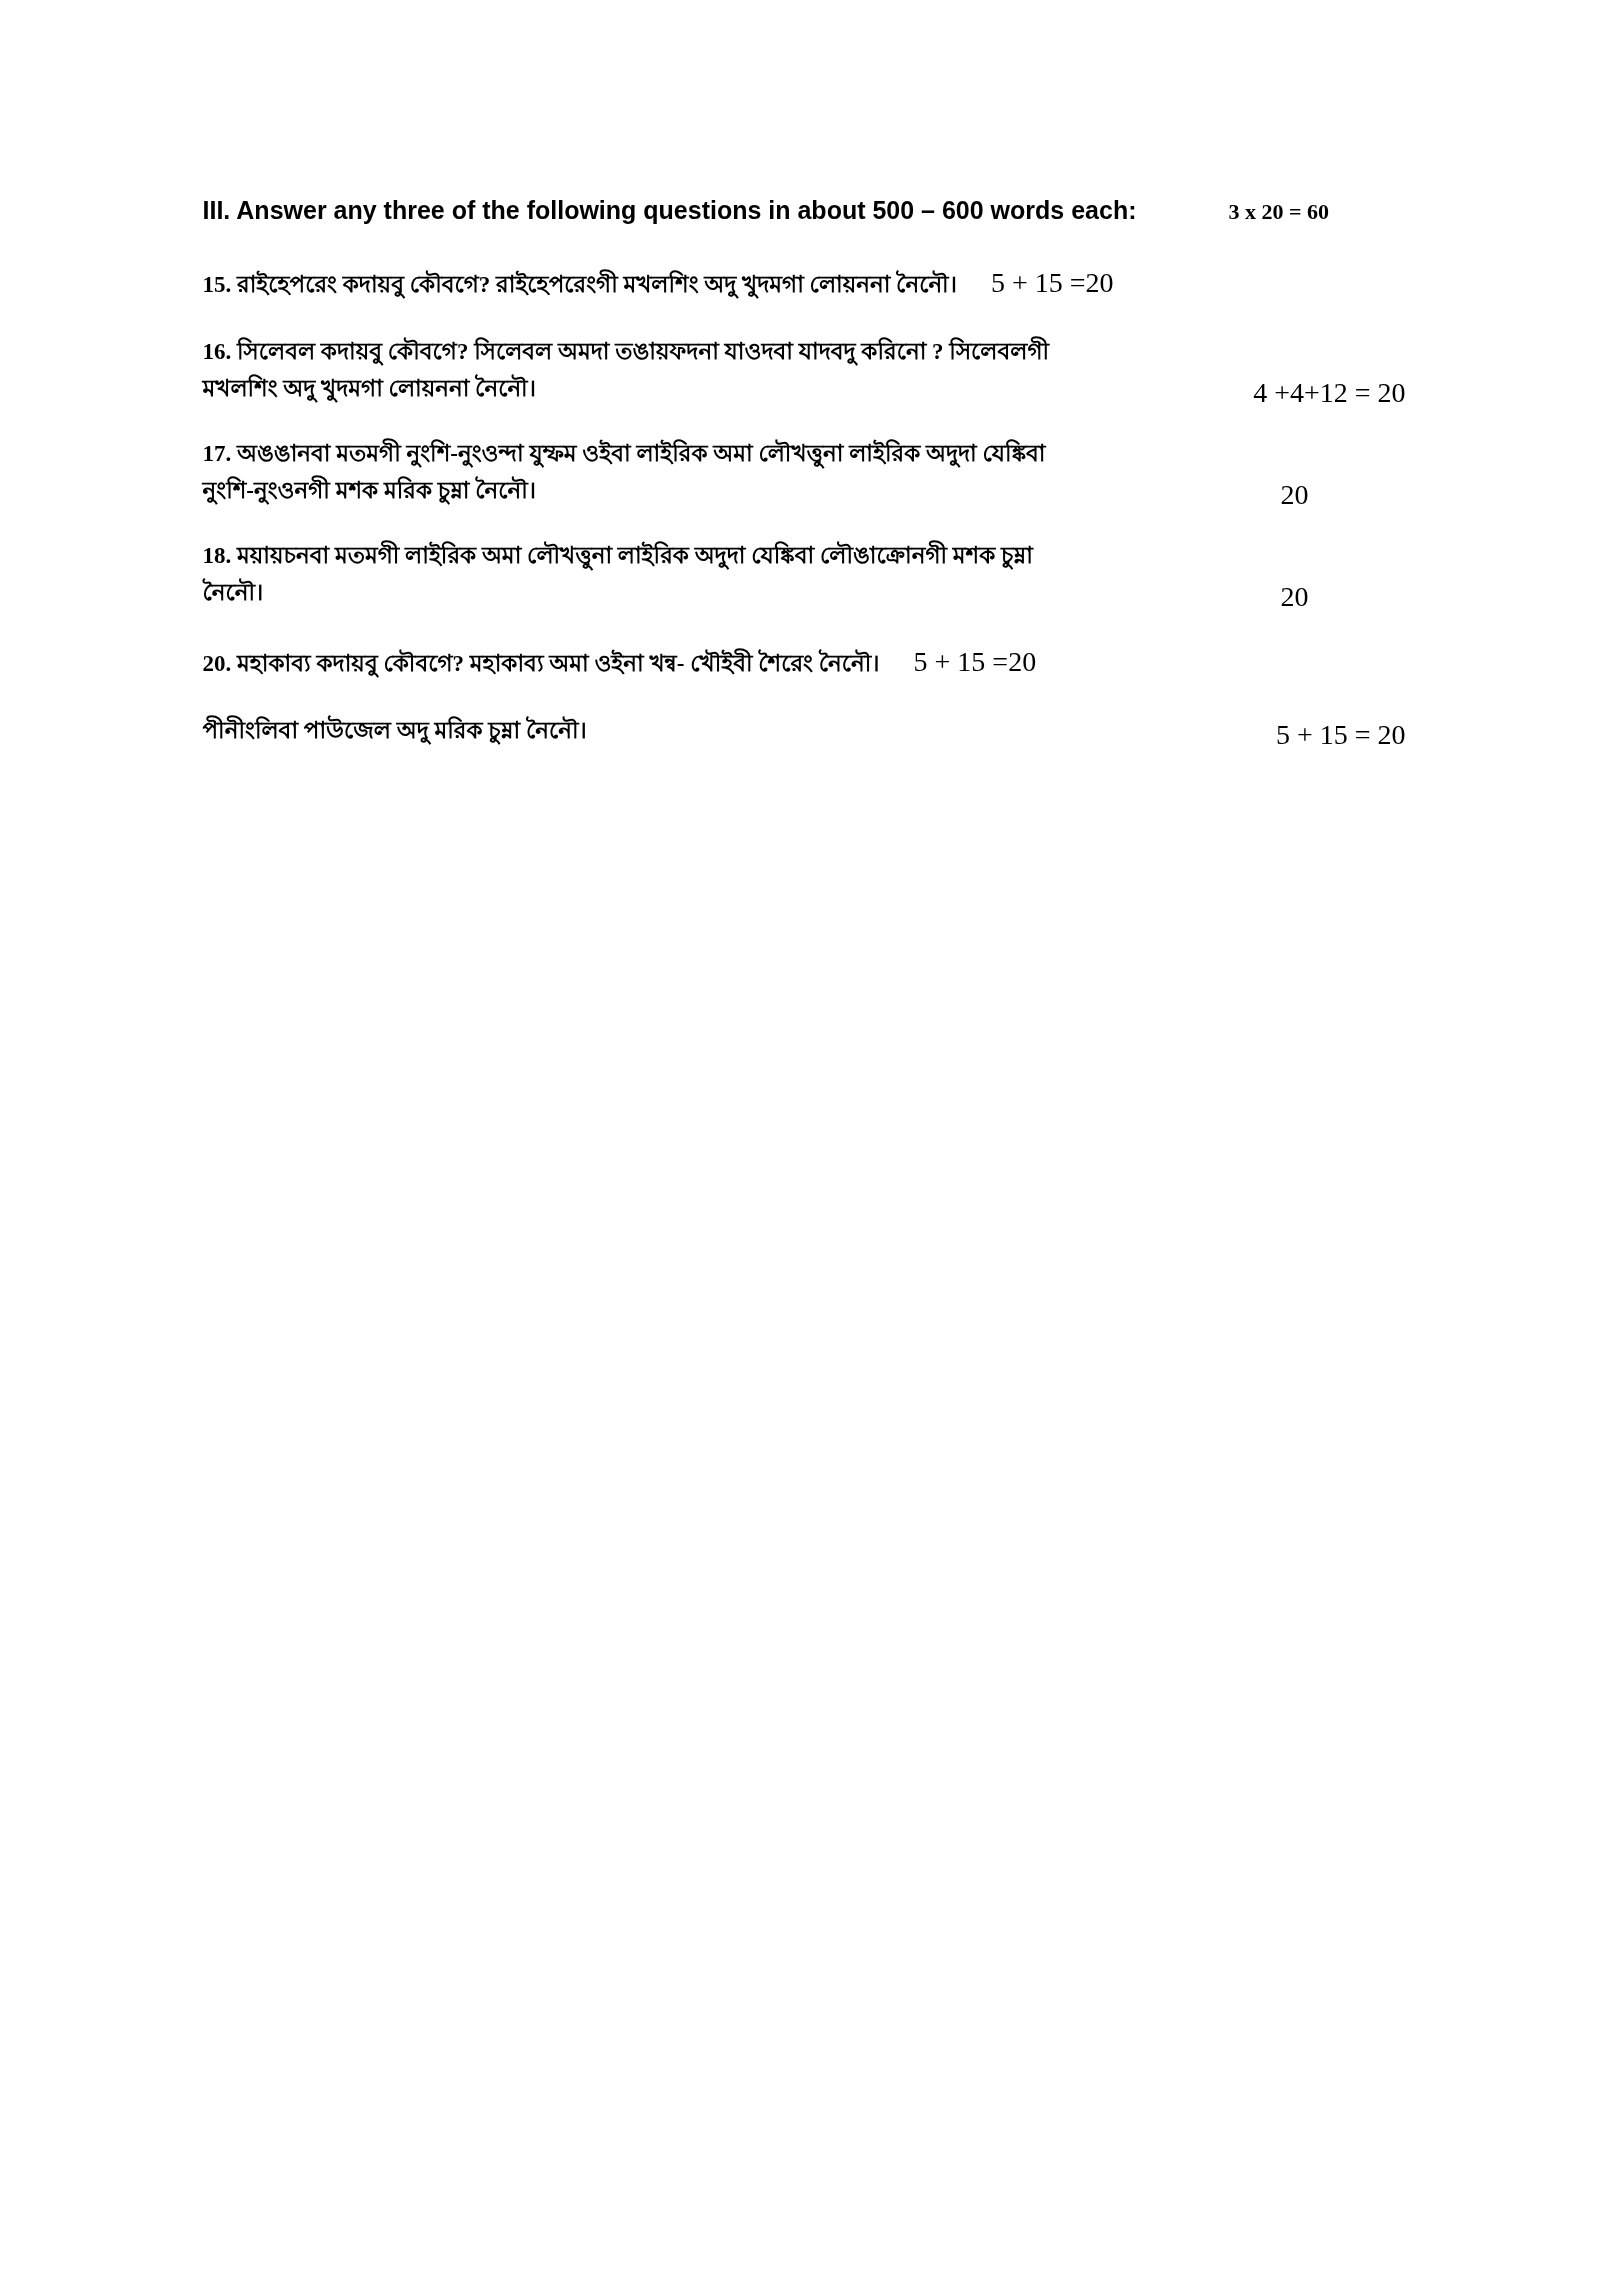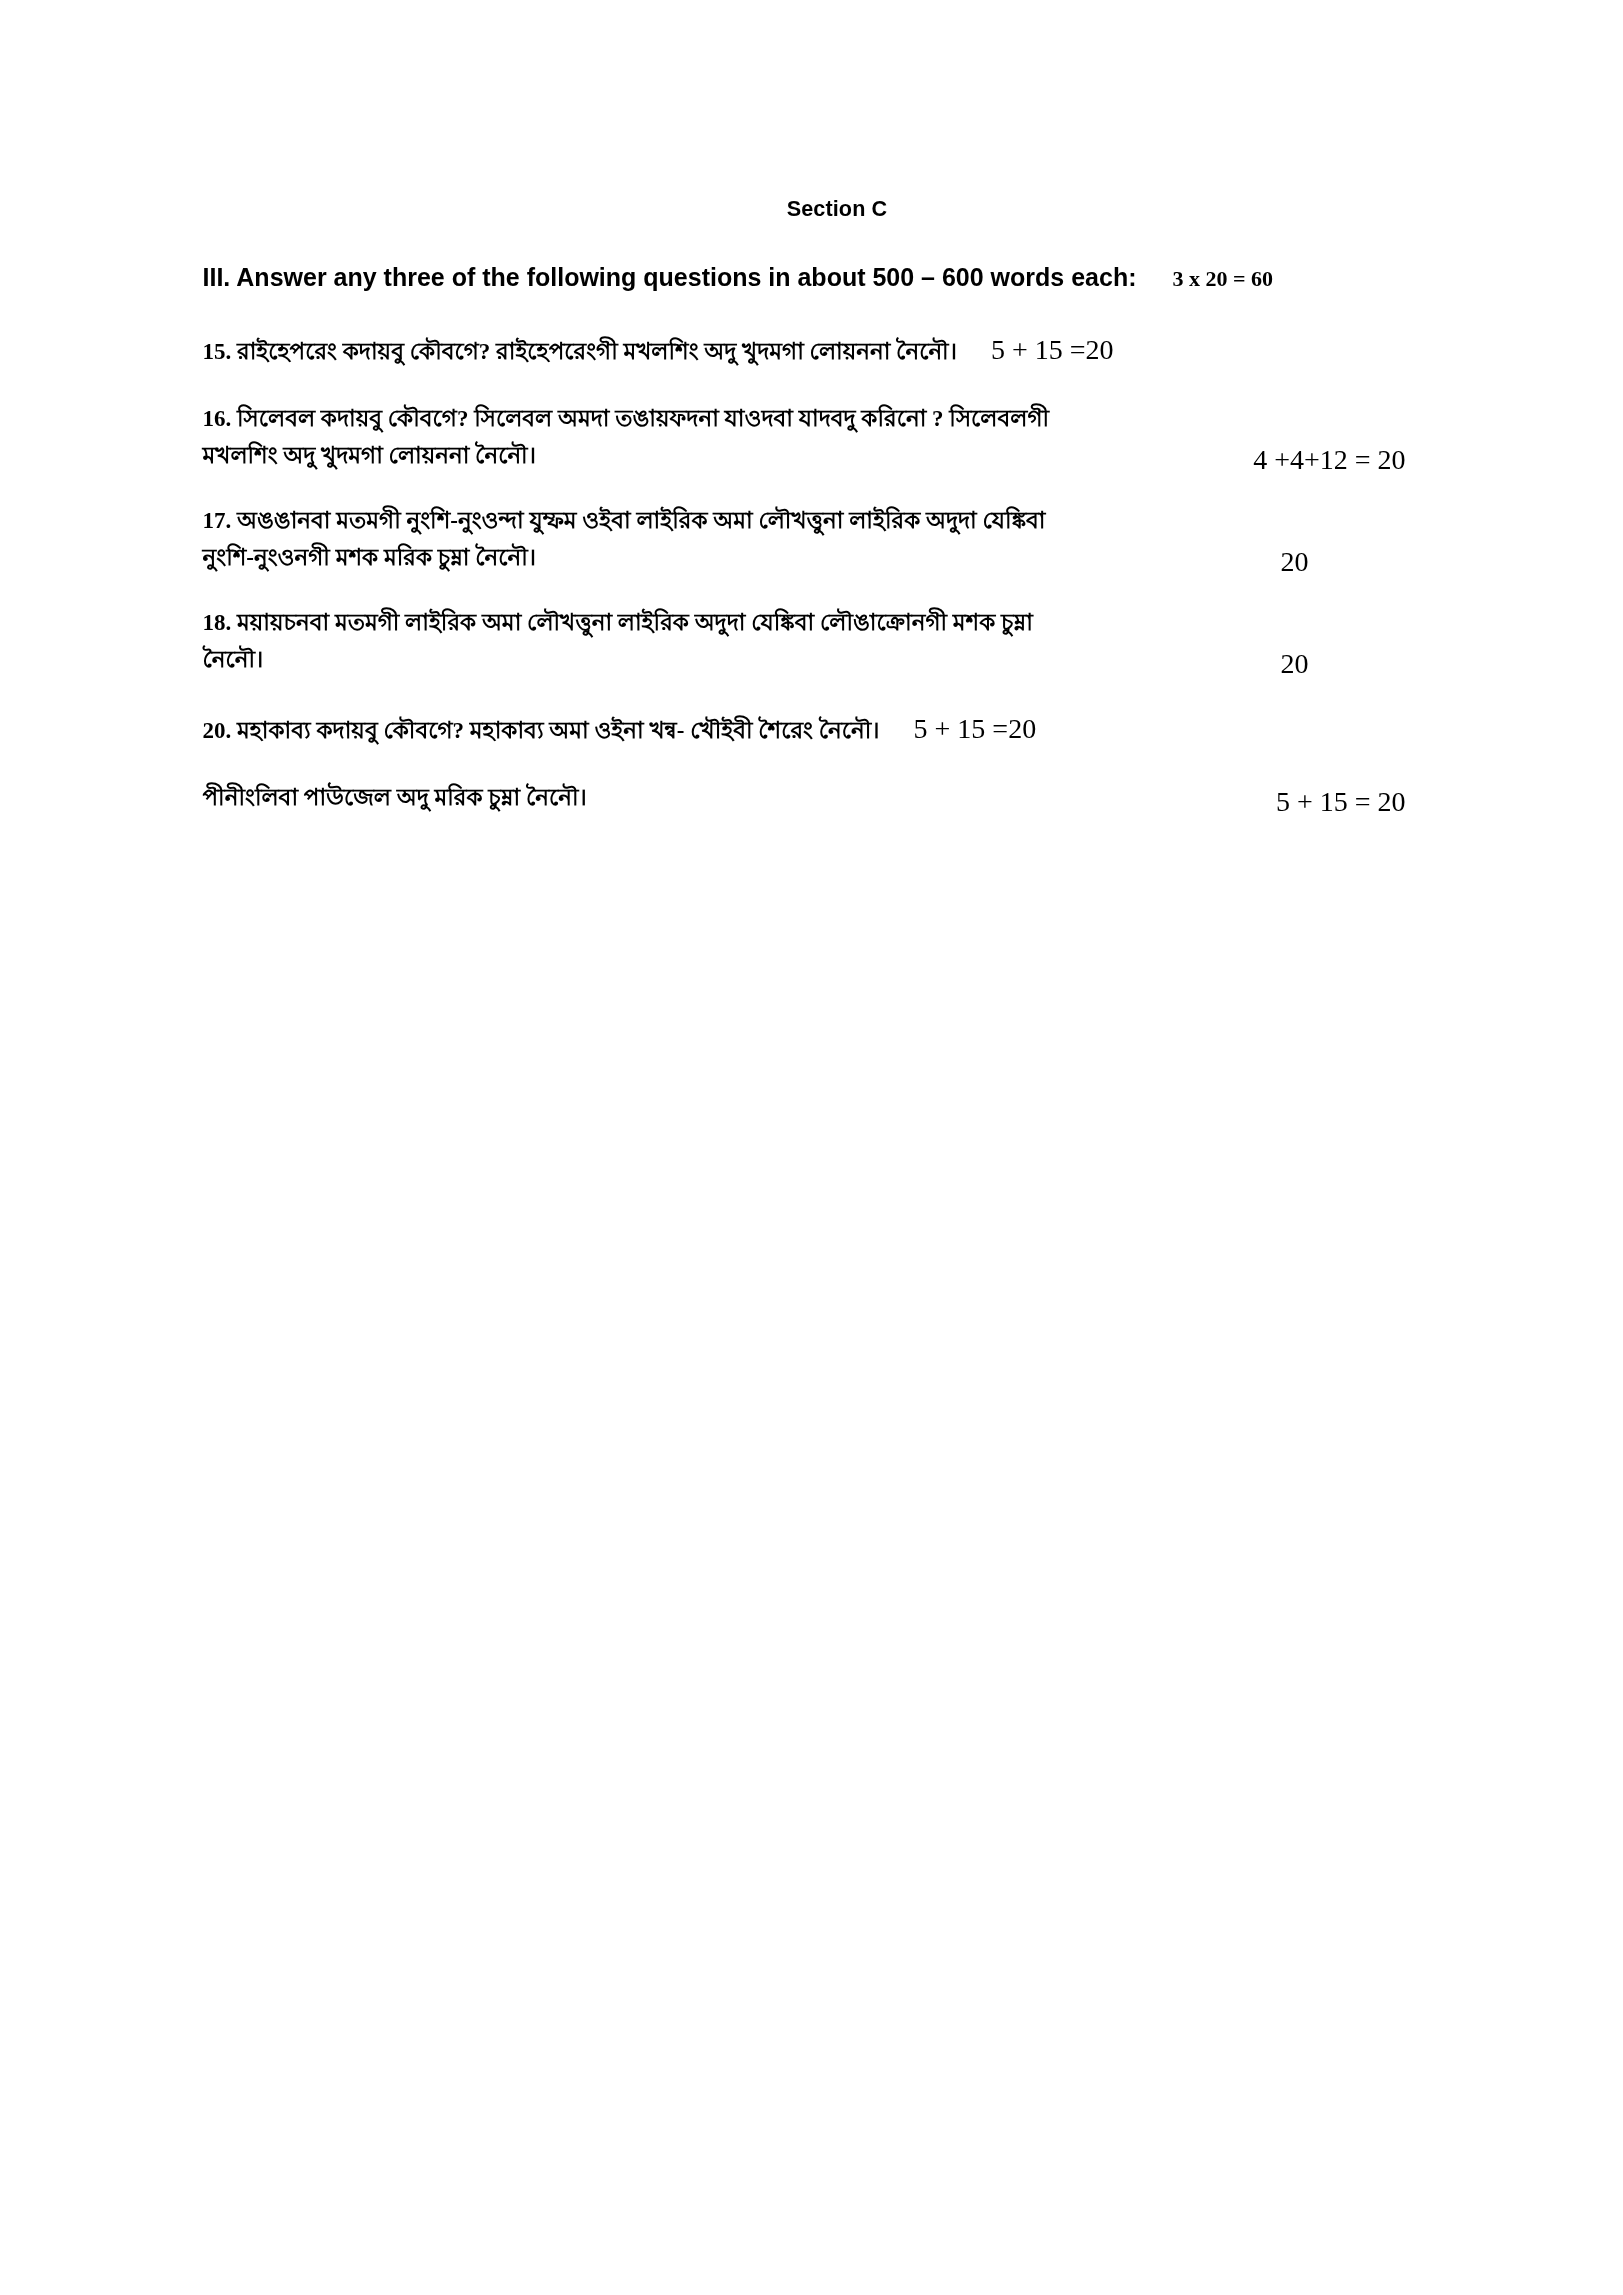--- a/index.html
+++ b/index.html
@@ -51,21 +51,21 @@
   .instruction-text {
     font-family: "Liberation Sans", "DejaVu Sans", sans-serif;
     font-weight: bold;
     font-size: 25px;
     white-space: nowrap;
   }
   .instruction-marks {
     font-family: "Liberation Serif", "DejaVu Serif", serif;
     font-weight: bold;
     font-size: 22px;
-    margin-left: 36px;
+    margin-left: 92px;
     white-space: nowrap;
   }
 
   
   .question {
     position: relative;
     margin: 0 0 27.5px 0;
     padding-left: 6.5px;
   }
   .q-body {
@@ -92,21 +92,20 @@
   .marks-right-mid  { right: 27px; }
   .marks-right-near { right: 124px; }
   .marks-inline     { margin-left: 34px; }
 </style>
 </head>
 <body>
 
 <div class="page">
   <div class="content">
 
-    <div class="section-title">Section C</div>
 
     <div class="instruction-row">
       <span class="instruction-text">III. Answer any three of the following questions in about 500 – 600 words each:</span>
       <span class="instruction-marks">3 x 20 = 60</span>
     </div>
 
     <div id="questions-container">
         <div class="question">
           <div class="q-body">
             <span class="q-line"><span class="q-text">15. রাইহেপরেং কদায়বু কৌবগে? রাইহেপরেংগী মখলশিং অদু খুদমগা লোয়ননা নৈনৌ।</span><span class="q-marks marks-inline" style="position: static;">5 + 15 =20</span></span>

